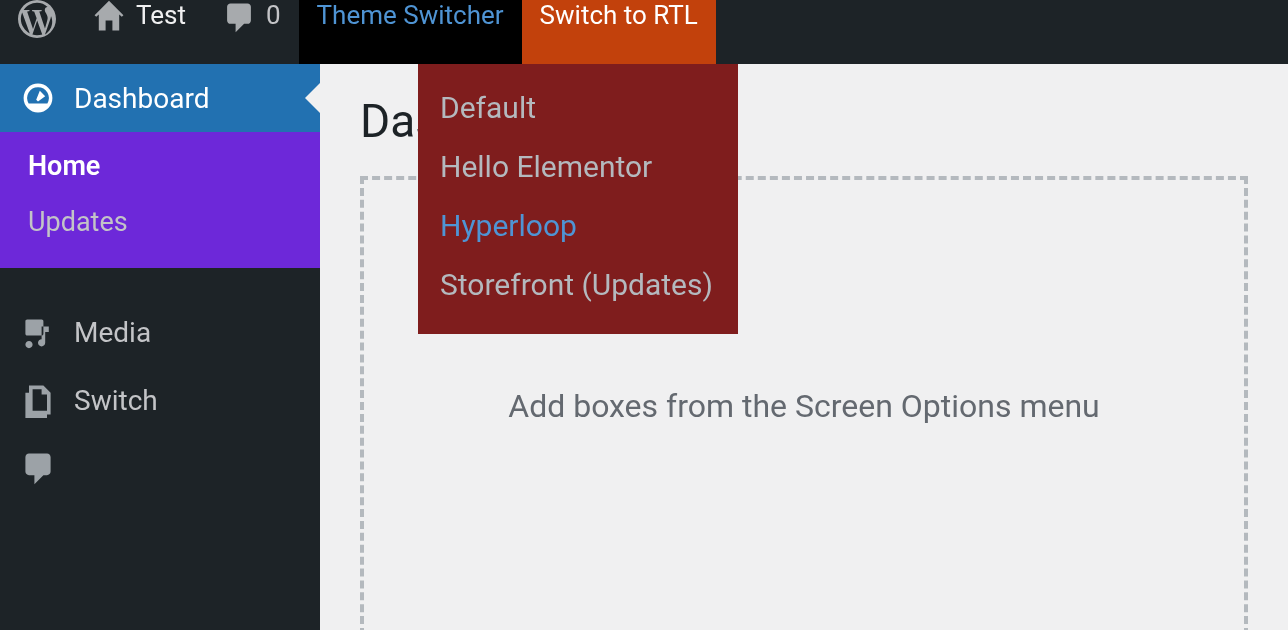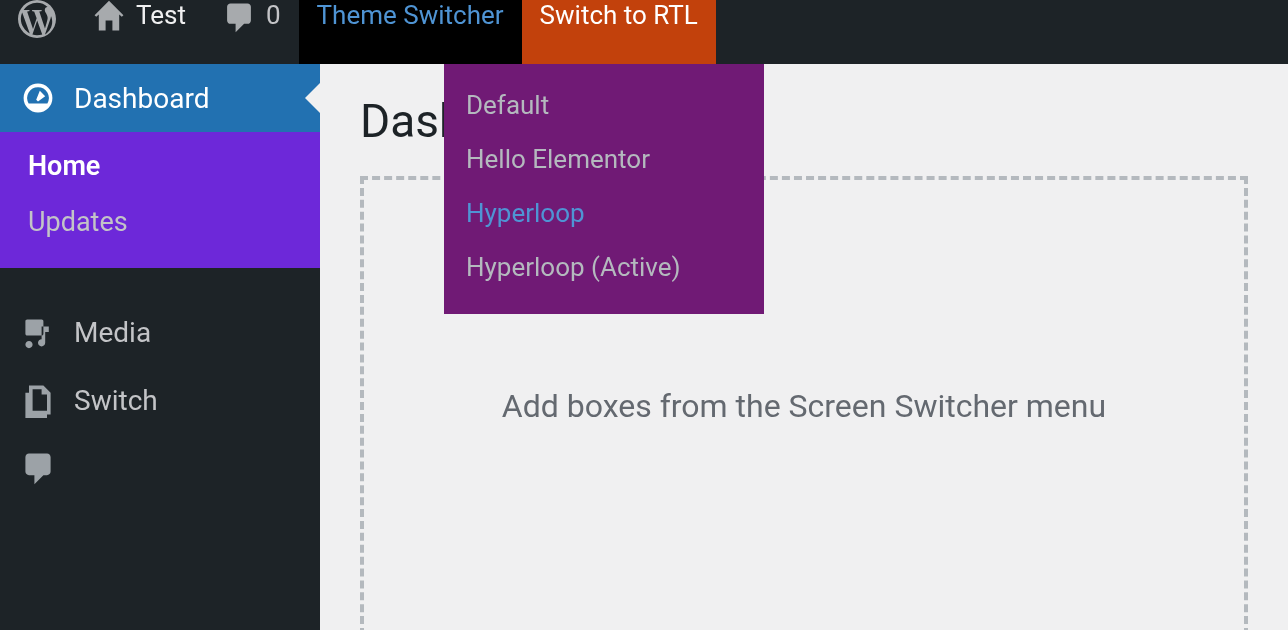--- a/index.html
+++ b/index.html
@@ -18,23 +18,23 @@
   }
   .adminbar .item.hovered { background: #000000; color: #4f94d4; }
   .adminbar .item.switch { background: #c2410c; color: #fff; }
   .adminbar .item svg { width: 34px; height: 34px; fill: #a7aaad; }
   .adminbar .wp-logo svg { width: 38px; height: 38px; }
   .adminbar .site-name { color: #f0f0f1; }
   .adminbar .plus svg { width: 30px; height: 30px; }
 
   
   .dropdown {
-    position: absolute; top: 64px; left: 444px; width: 320px;
-    background: #701a75; color: #c3c4c7; padding: 14px 0 20px;
-    z-index: 30; font-size: 26px;
+    position: absolute; top: 64px; left: 418px; width: 320px;
+    background: #7f1d1d; color: #c3c4c7; padding: 14px 0 20px;
+    z-index: 30; font-size: 30px;
   }
   .dropdown .ditem { padding: 12px 22px; cursor: pointer; color: #b4b9be; }
   .dropdown .ditem.hover { color: #4f94d4; }
 
   
   .sidebar {
     position: absolute; top: 64px; left: 0; width: 320px; bottom: 0;
     background: #1d2327; color: #f0f0f1; font-size: 28px;
   }
   .sidebar .menu-item {
@@ -93,21 +93,21 @@
   </div>
   <div class="item switch">
     <span>Switch to RTL</span>
   </div>
 </div>
 
 <div class="dropdown">
   <div class="ditem">Default</div>
   <div class="ditem">Hello Elementor</div>
   <div class="ditem hover">Hyperloop</div>
-  <div class="ditem">Hyperloop (Active)</div>
+  <div class="ditem">Storefront (Updates)</div>
 </div>
 
 <div class="sidebar">
   <div class="menu-item current">
     <svg viewBox="0 0 20 20">
         <path d="M10 2a8 8 0 100 16 8 8 0 000-16zm0 2a6 6 0 015.2 9H4.8A6 6 0 0110 4zm1 2l-2 5 1 1 4-3-3-3z"></path>
       </svg>
     <span>Dashboard</span>
   </div>
   <div class="submenu">
@@ -130,15 +130,15 @@
   <div class="menu-item">
     <svg viewBox="0 0 20 20">
         <path d="M5 2h10c1.1 0 2 .9 2 2v8c0 1.1-.9 2-2 2h-2l-5 5v-5H5c-1.1 0-2-.9-2-2V4c0-1.1.9-2 2-2z"></path>
       </svg>
   </div>
 </div>
 
 <div class="main">
   <h1>Dashboard</h1>
   <div class="dashed-box">
-    <span>Add boxes from the Screen Switcher menu</span>
+    <span>Add boxes from the Screen Options menu</span>
   </div>
 </div>
 
 </body></html>

